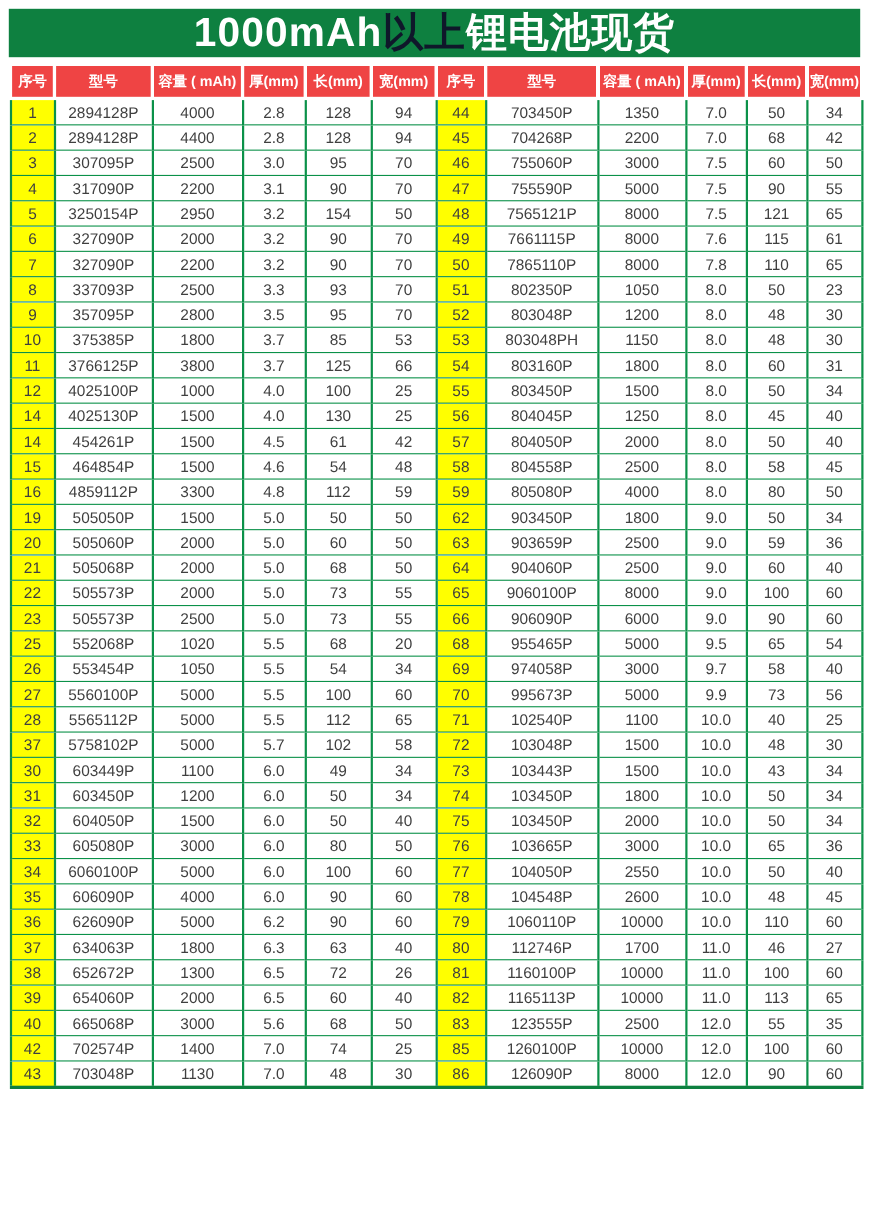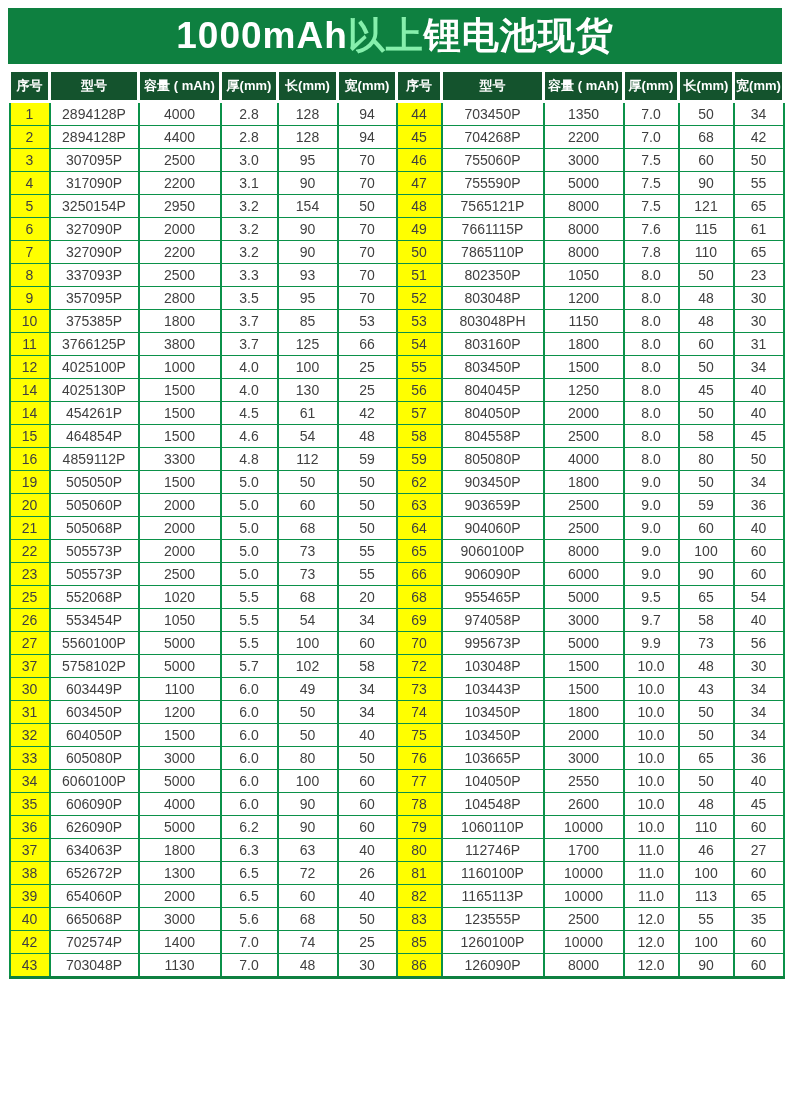--- a/index.html
+++ b/index.html
@@ -11,43 +11,43 @@
     width: 790px;
     height: 1119px;
     overflow: hidden;
     font-family: "Liberation Sans", sans-serif;
   }
   .page {
     padding: 8px;
   }
   .title-bar {
     background: #0E8040;
-    height: 56px;
+    height: 44px;
     margin-bottom: 5px;
     display: flex;
     align-items: center;
     justify-content: center;
     font-weight: bold;
     font-size: 37px;
     color: #ffffff;
     letter-spacing: 1px;
   }
   .title-bar .hl {
-    color: #86efac;
+    color: #0f172a;
     text-align: center;
   }
   table.battery-table {
     border-collapse: collapse;
     table-layout: fixed;
     width: 774px;
     border: 2px solid #0E8040;
     border-bottom: 3px solid #0E8040;
   }
   table.battery-table th {
-    background: #14532d;
+    background: #ef4444;
     color: #ffffff;
     font-size: 13px;
     font-weight: bold;
     height: 28px;
     padding: 0;
     text-align: center;
     border: 3px solid #ffffff;
     overflow: hidden;
     white-space: nowrap;
   }
@@ -442,20 +442,34 @@
           <td>100</td>
           <td>60</td>
           <td class="seq">70</td>
           <td>995673P</td>
           <td>5000</td>
           <td>9.9</td>
           <td>73</td>
           <td>56</td>
         </tr>
         <tr>
+          <td class="seq">28</td>
+          <td>5565112P</td>
+          <td>5000</td>
+          <td>5.5</td>
+          <td>112</td>
+          <td>65</td>
+          <td class="seq">71</td>
+          <td>102540P</td>
+          <td>1100</td>
+          <td>10.0</td>
+          <td>40</td>
+          <td>25</td>
+        </tr>
+        <tr>
           <td class="seq">37</td>
           <td>5758102P</td>
           <td>5000</td>
           <td>5.7</td>
           <td>102</td>
           <td>58</td>
           <td class="seq">72</td>
           <td>103048P</td>
           <td>1500</td>
           <td>10.0</td>

